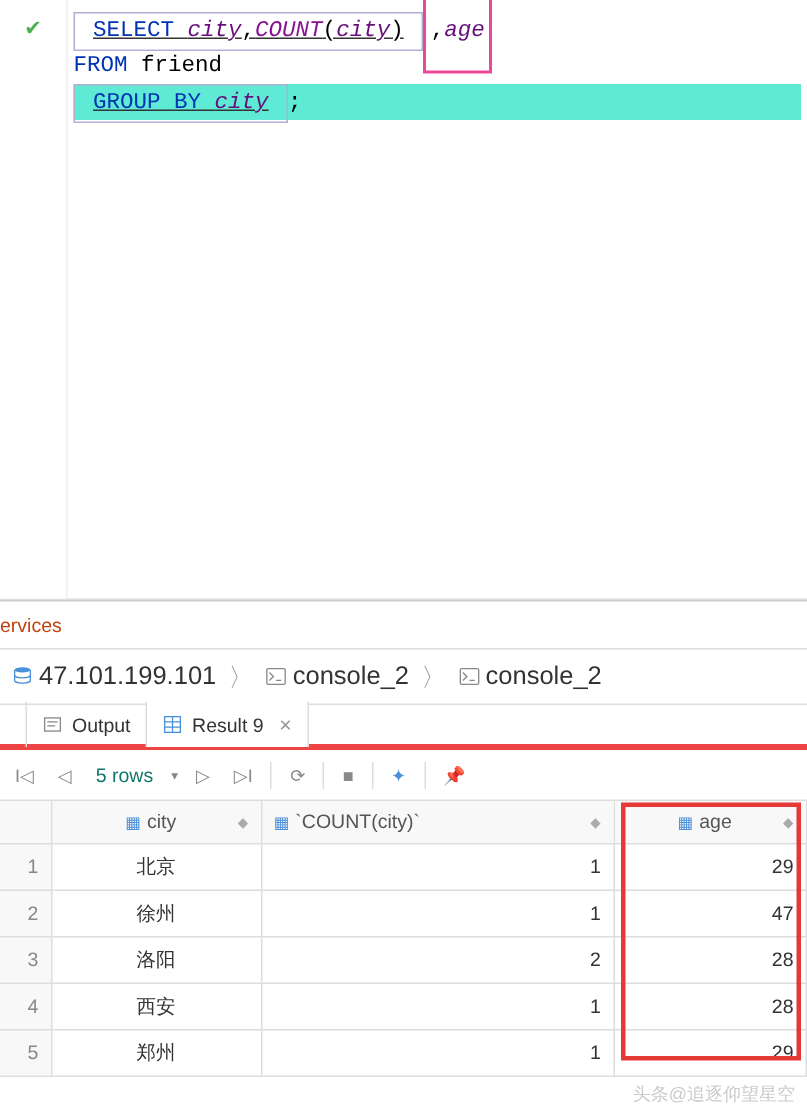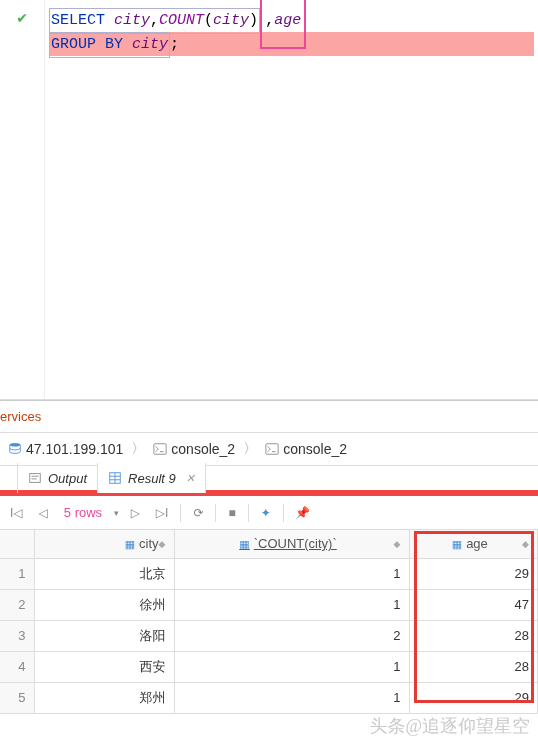--- a/index.html
+++ b/index.html
@@ -37,53 +37,52 @@
       font-family: "Consolas", "Courier New", monospace;
       font-size: 15px;
       line-height: 24px;
       position: relative;
     }
     .code-line { white-space: pre; height: 24px; }
     .kw { color: #0033b3; font-weight: normal; }
     .fn { color: #871094; font-style: italic; }
     .id { color: #660e7a; font-style: italic; }
     .plain { color: #000; }
-    .sql-box1 { border: 1px solid #b0b0d0; display: inline-block; padding: 0 1px; }
+    .sql-box1 { border: 1px solid #b0b0d0; display: inline-block; padding: 0 12px; text-decoration: underline; }
     .sql-redbox { border: 2px solid #ec4899; padding: 18px 3px; }
-    .caret-line { background: #fca5a5; }
+    .caret-line { background: #5eead4; }
     
     
     .bottom-panel {
       border-top: 1px solid #ccc;
     }
     .services-label {
       padding: 8px 0 8px 0;
       font-size: 13px;
       color: #c2410c;
       border-bottom: 1px solid #ddd;
     }
     .breadcrumb {
       display: flex;
       align-items: center;
       padding: 6px 4px;
       gap: 2px;
       border-bottom: 1px solid #ddd;
-      font-size: 14px;
+      font-size: 17px;
     }
     .breadcrumb-item { display: flex; align-items: center; gap: 4px; padding: 2px 4px; cursor: pointer; }
     .breadcrumb-sep { color: #999; margin: 0 2px; }
     .db-icon { width: 14px; height: 14px; }
     
     .tabs {
       display: flex;
       align-items: center;
-      border-bottom: 6px solid #ef4444;
+      border-bottom: 4px solid #ef4444;
       padding-left: 4px;
       height: 30px;
-      font-style: italic;
     }
     .left-tabs-strip {
       width: 14px;
       height: 30px;
       border-right: 1px solid #ddd;
     }
     .tab {
       display: flex;
       align-items: center;
       gap: 6px;
@@ -99,63 +98,63 @@
     .toolbar {
       display: flex;
       align-items: center;
       padding: 4px 6px;
       gap: 8px;
       border-bottom: 1px solid #ddd;
       height: 34px;
     }
     .toolbar .btn { padding: 2px 4px; color: #888; cursor: pointer; font-size: 12px; display: flex; align-items: center; }
     .toolbar .sep { width: 1px; height: 18px; background: #ddd; }
-    .rows-label { color: #ec4899; padding: 0 4px; }
+    .rows-label { color: #0f766e; padding: 0 4px; }
     .chevron-sm { font-size: 9px; color: #888; }
     
     
     .table-wrap { position: relative; }
     table { width: 100%; border-collapse: collapse; table-layout: fixed; }
     th, td {
       border-right: 1px solid #ddd;
       border-bottom: 1px solid #ddd;
       padding: 6px 8px;
-      text-align: right;
+      text-align: center;
       font-size: 13px;
       height: 28px;
     }
     th { background: #f8f8f8; font-weight: normal; color: #555; position: relative; }
     .row-num { width: 30px; text-align: right; color: #888; background: #f8f8f8; }
     .col-icon { color: #4a90d9; margin-right: 4px; font-size: 11px; }
     .sort-icon { color: #aaa; font-size: 9px; float: right; margin-top: 3px; }
     .num-cell { text-align: right; }
     .red-box-overlay {
       position: absolute;
       border: 3px solid #e53935;
       pointer-events: none;
     }
     .watermark {
       position: absolute;
       bottom: 8px;
       right: 8px;
-      font-size: 18px;
+      font-size: 12px;
       color: rgba(150,150,150,0.5);
       pointer-events: none;
-      font-family: Liberation Serif, serif;
     }
   </style>
 </head>
 <body>
 
 <div class="editor-area">
   <div class="gutter">
     <span class="gutter-check">✔</span>
   </div>
   <div class="code-area">
     <div class="code-line"><span class="sql-box1"><span class="kw">SELECT</span> <span class="id">city</span><span class="plain">,</span><span class="fn">COUNT</span><span class="plain">(</span><span class="id">city</span><span class="plain">)</span></span><span class="sql-redbox"><span class="plain">,</span><span class="id">age</span></span></div>
+    <div class="code-line"><span class="kw">FROM</span> <span class="plain">friend</span></div>
     <div class="code-line caret-line"><span class="sql-box1"><span class="kw">GROUP BY</span> <span class="id">city</span></span><span class="plain">;</span></div>
   </div>
 </div>
 
 <div class="bottom-panel">
   <div class="services-label">ervices</div>
 
   <div class="breadcrumb">
     <div class="breadcrumb-item">
       <svg class="db-icon" viewBox="0 0 16 16">
@@ -224,21 +223,21 @@
       <colgroup>
         <col style="width:34px">
           <col style="width:140px">
           <col style="width:235px">
           <col>
       </colgroup>
       <thead>
         <tr>
           <th class="row-num"></th>
           <th><span class="col-icon">▦</span><span>city</span><span class="sort-icon">◆</span></th>
-          <th style="text-align:center;text-decoration:underline;"><span class="col-icon">▦</span><span>`COUNT(city)`</span><span class="sort-icon">◆</span></th>
+          <th style="text-align:left;"><span class="col-icon">▦</span><span>`COUNT(city)`</span><span class="sort-icon">◆</span></th>
           <th style="text-align:center;"><span class="col-icon">▦</span><span>age</span><span class="sort-icon">◆</span></th>
         </tr>
       </thead>
       <tbody id="tbody">
           <tr>
             <td class="row-num">1</td>
             <td>北京</td>
             <td class="num-cell">1</td>
             <td class="num-cell">29</td>
           </tr>

